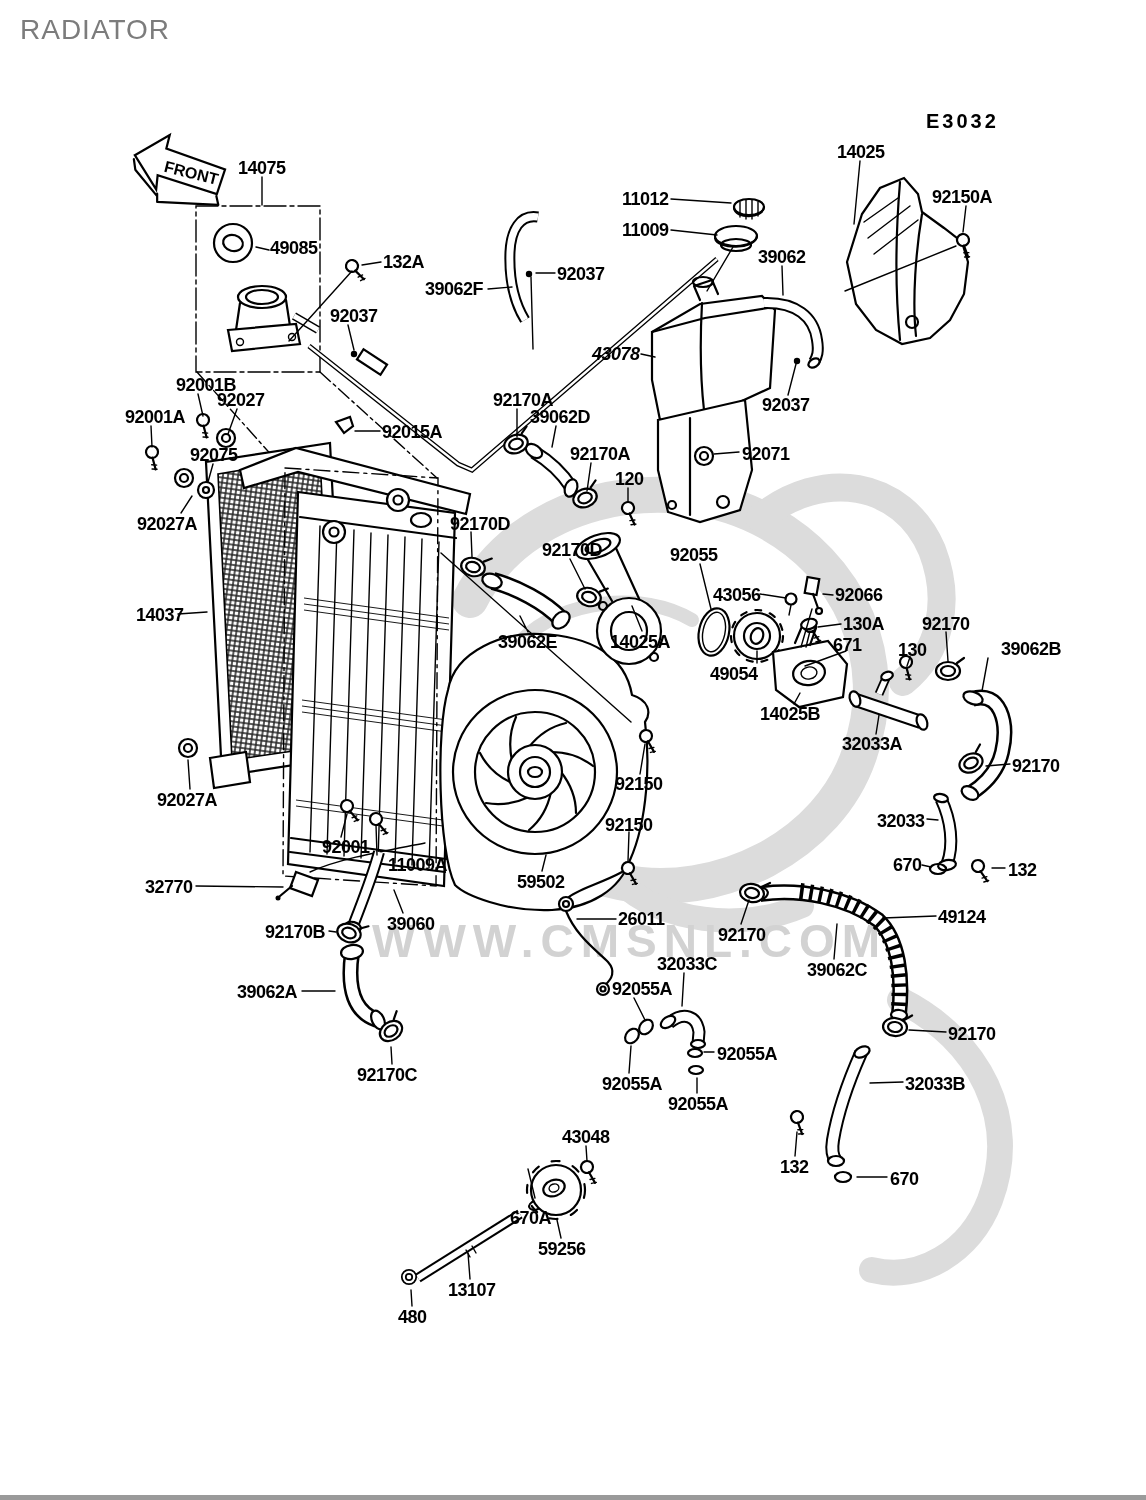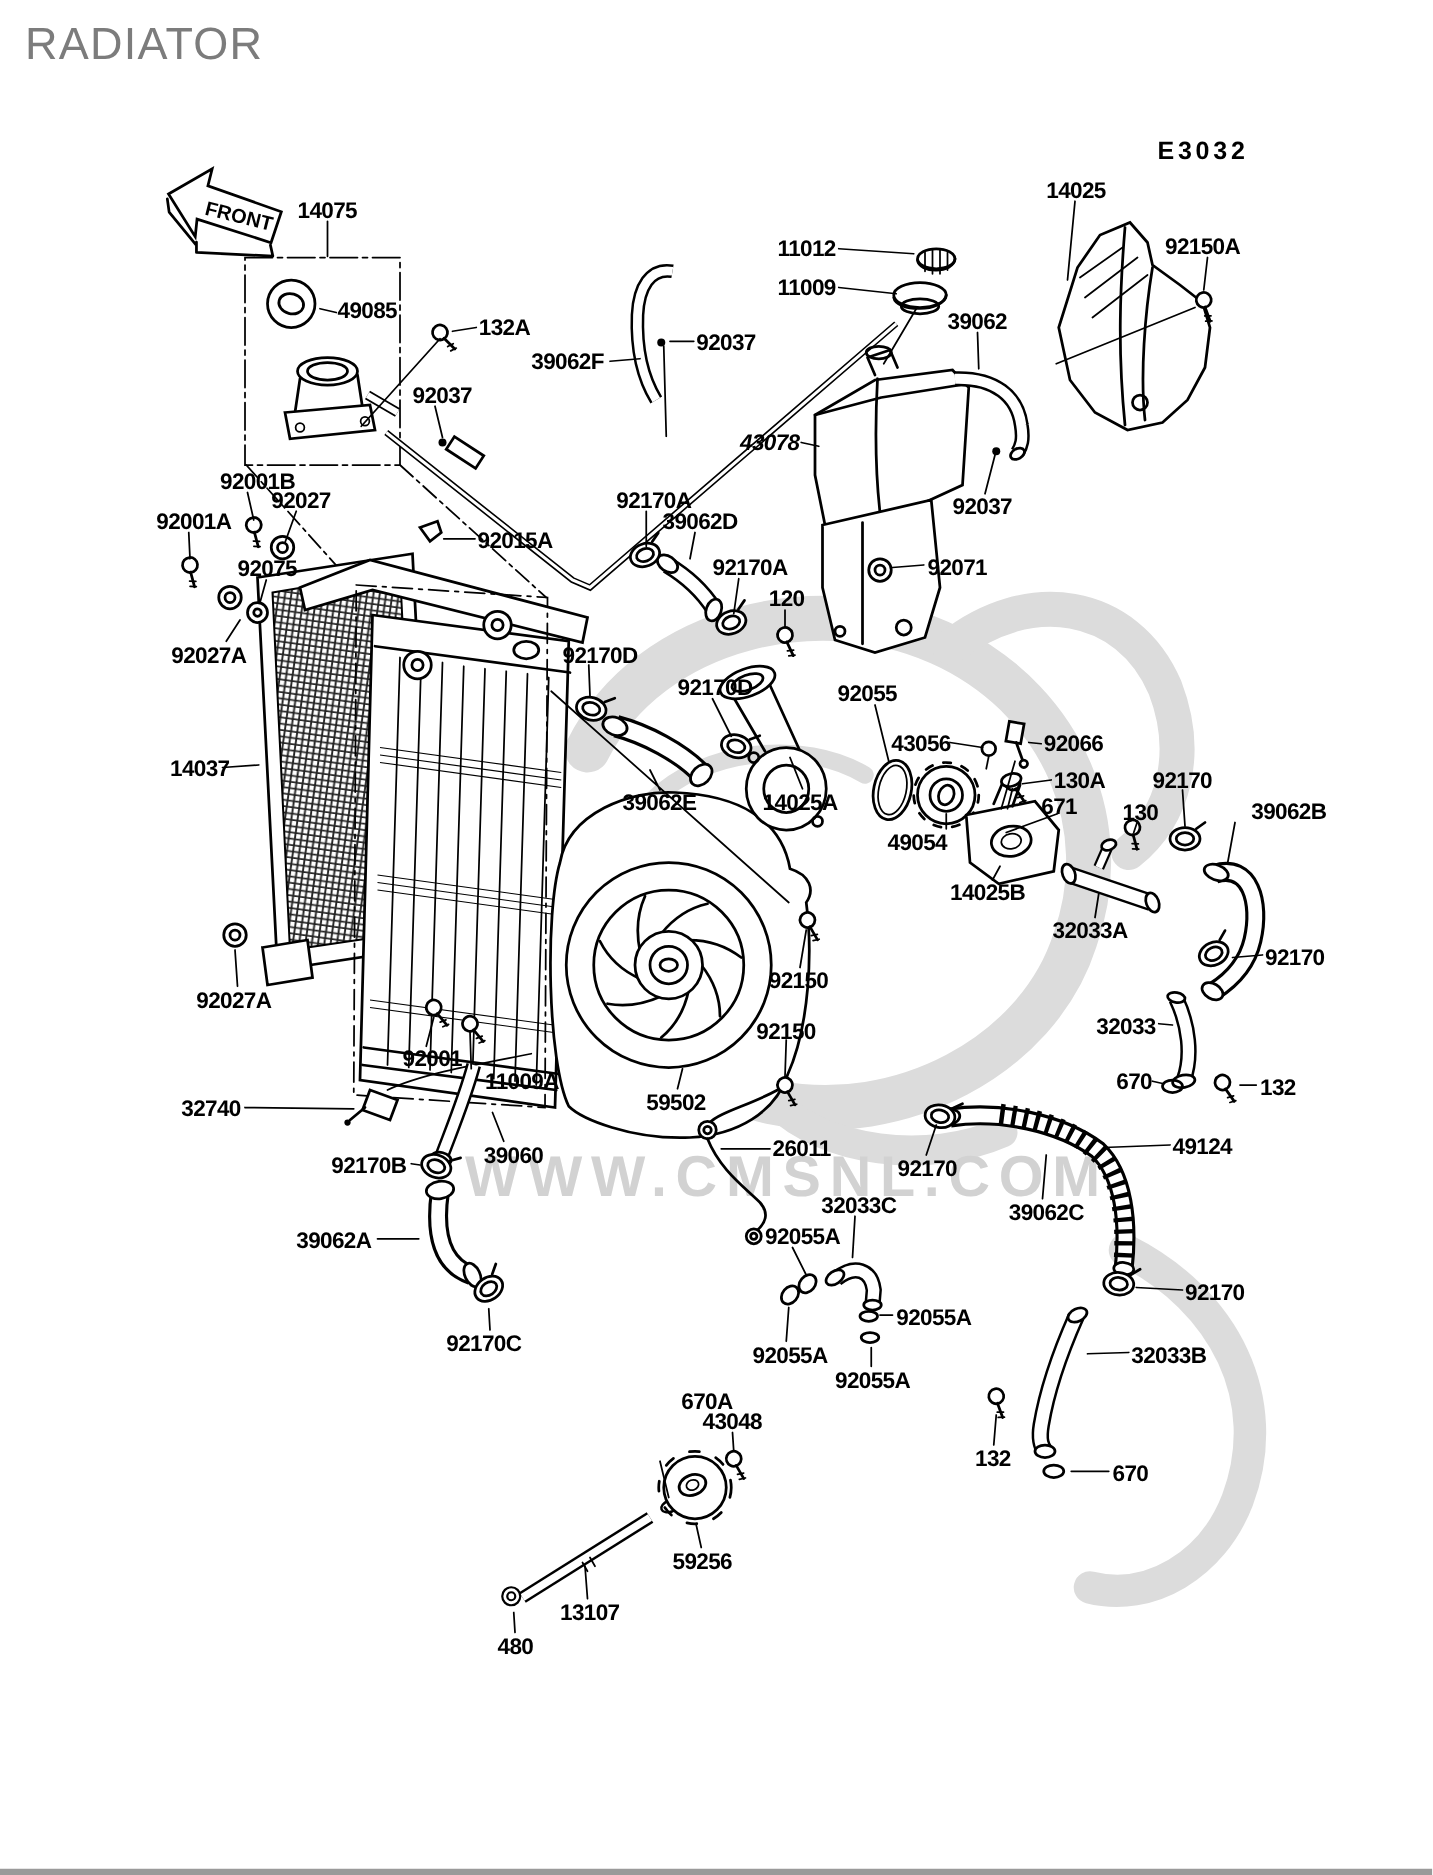--- a/index.html
+++ b/index.html
@@ -1,19 +1,19 @@
 <!DOCTYPE html>
 <html><head>
 <meta charset="utf-8">
 <style>
   html,body{margin:0;padding:0;background:#fff;}
   #stage{position:relative;width:1146px;height:1500px;background:#ffffff;overflow:hidden;
          font-family:"Liberation Sans",sans-serif;}
   #art{position:absolute;left:0;top:0;}
-  .page-title{position:absolute;left:20px;top:14px;font-size:36px;color:#7c7c7c;
+  .page-title{position:absolute;left:20px;top:14px;font-size:28px;color:#7c7c7c;
               letter-spacing:1px;font-weight:400;}
   .diagram-code{position:absolute;left:926px;top:110px;font-size:20px;font-weight:bold;
                 color:#000;letter-spacing:3px;}
   #labels-layer{position:absolute;left:0;top:0;width:100%;height:100%;}
   .pl{position:absolute;font-size:18px;font-weight:bold;color:#000;letter-spacing:-0.5px;
       white-space:nowrap;line-height:1;}
   .footer-banner{position:absolute;left:0;top:1432px;width:100%;text-align:center;
                  font-size:41px;font-weight:400;}
   .bottom-rule{position:absolute;left:0;top:1495px;width:100%;height:5px;background:#9a9a9a;}
   svg .k{stroke:#000;fill:none;stroke-width:2.2;stroke-linecap:round;stroke-linejoin:round;}
@@ -415,40 +415,40 @@
       <div class="pl" style="left: 842px; top: 735px;">32033A</div>
       <div class="pl" style="left: 1012px; top: 757px;">92170</div>
       <div class="pl" style="left: 157px; top: 791px;">92027A</div>
       <div class="pl" style="left: 877px; top: 812px;">32033</div>
       <div class="pl" style="left: 893px; top: 856px;">670</div>
       <div class="pl" style="left: 1008px; top: 861px;">132</div>
       <div class="pl" style="left: 615px; top: 775px;">92150</div>
       <div class="pl" style="left: 605px; top: 816px;">92150</div>
       <div class="pl" style="left: 322px; top: 838px;">92001</div>
       <div class="pl" style="left: 348px; top: 856px; margin-left: 40px;">11009A</div>
-      <div class="pl" style="left: 145px; top: 878px;">32740</div>
+      <div class="pl" style="left: 145px; top: 878px;">32770</div>
       <div class="pl" style="left: 517px; top: 873px;">59502</div>
       <div class="pl" style="left: 618px; top: 910px;">26011</div>
       <div class="pl" style="left: 938px; top: 908px;">49124</div>
       <div class="pl" style="left: 265px; top: 923px;">92170B</div>
       <div class="pl" style="left: 387px; top: 915px;">39060</div>
       <div class="pl" style="left: 718px; top: 926px;">92170</div>
       <div class="pl" style="left: 807px; top: 961px;">39062C</div>
       <div class="pl" style="left: 657px; top: 955px;">32033C</div>
       <div class="pl" style="left: 237px; top: 983px;">39062A</div>
       <div class="pl" style="left: 612px; top: 980px;">92055A</div>
       <div class="pl" style="left: 948px; top: 1025px;">92170</div>
       <div class="pl" style="left: 717px; top: 1045px;">92055A</div>
       <div class="pl" style="left: 357px; top: 1066px;">92170C</div>
       <div class="pl" style="left: 602px; top: 1075px;">92055A</div>
       <div class="pl" style="left: 905px; top: 1075px;">32033B</div>
       <div class="pl" style="left: 668px; top: 1095px;">92055A</div>
       <div class="pl" style="left: 780px; top: 1158px;">132</div>
       <div class="pl" style="left: 890px; top: 1170px;">670</div>
       <div class="pl" style="left: 562px; top: 1128px;">43048</div>
-      <div class="pl" style="left: 510px; top: 1112px; margin-left: 35px;">670A</div>
+      <div class="pl" style="left: 510px; top: 1209px;">670A</div>
       <div class="pl" style="left: 538px; top: 1240px;">59256</div>
       <div class="pl" style="left: 448px; top: 1281px;">13107</div>
       <div class="pl" style="left: 398px; top: 1308px;">480</div>
     </div>
 
   <div class="bottom-rule"></div>
 </div>
 
 </body></html>

